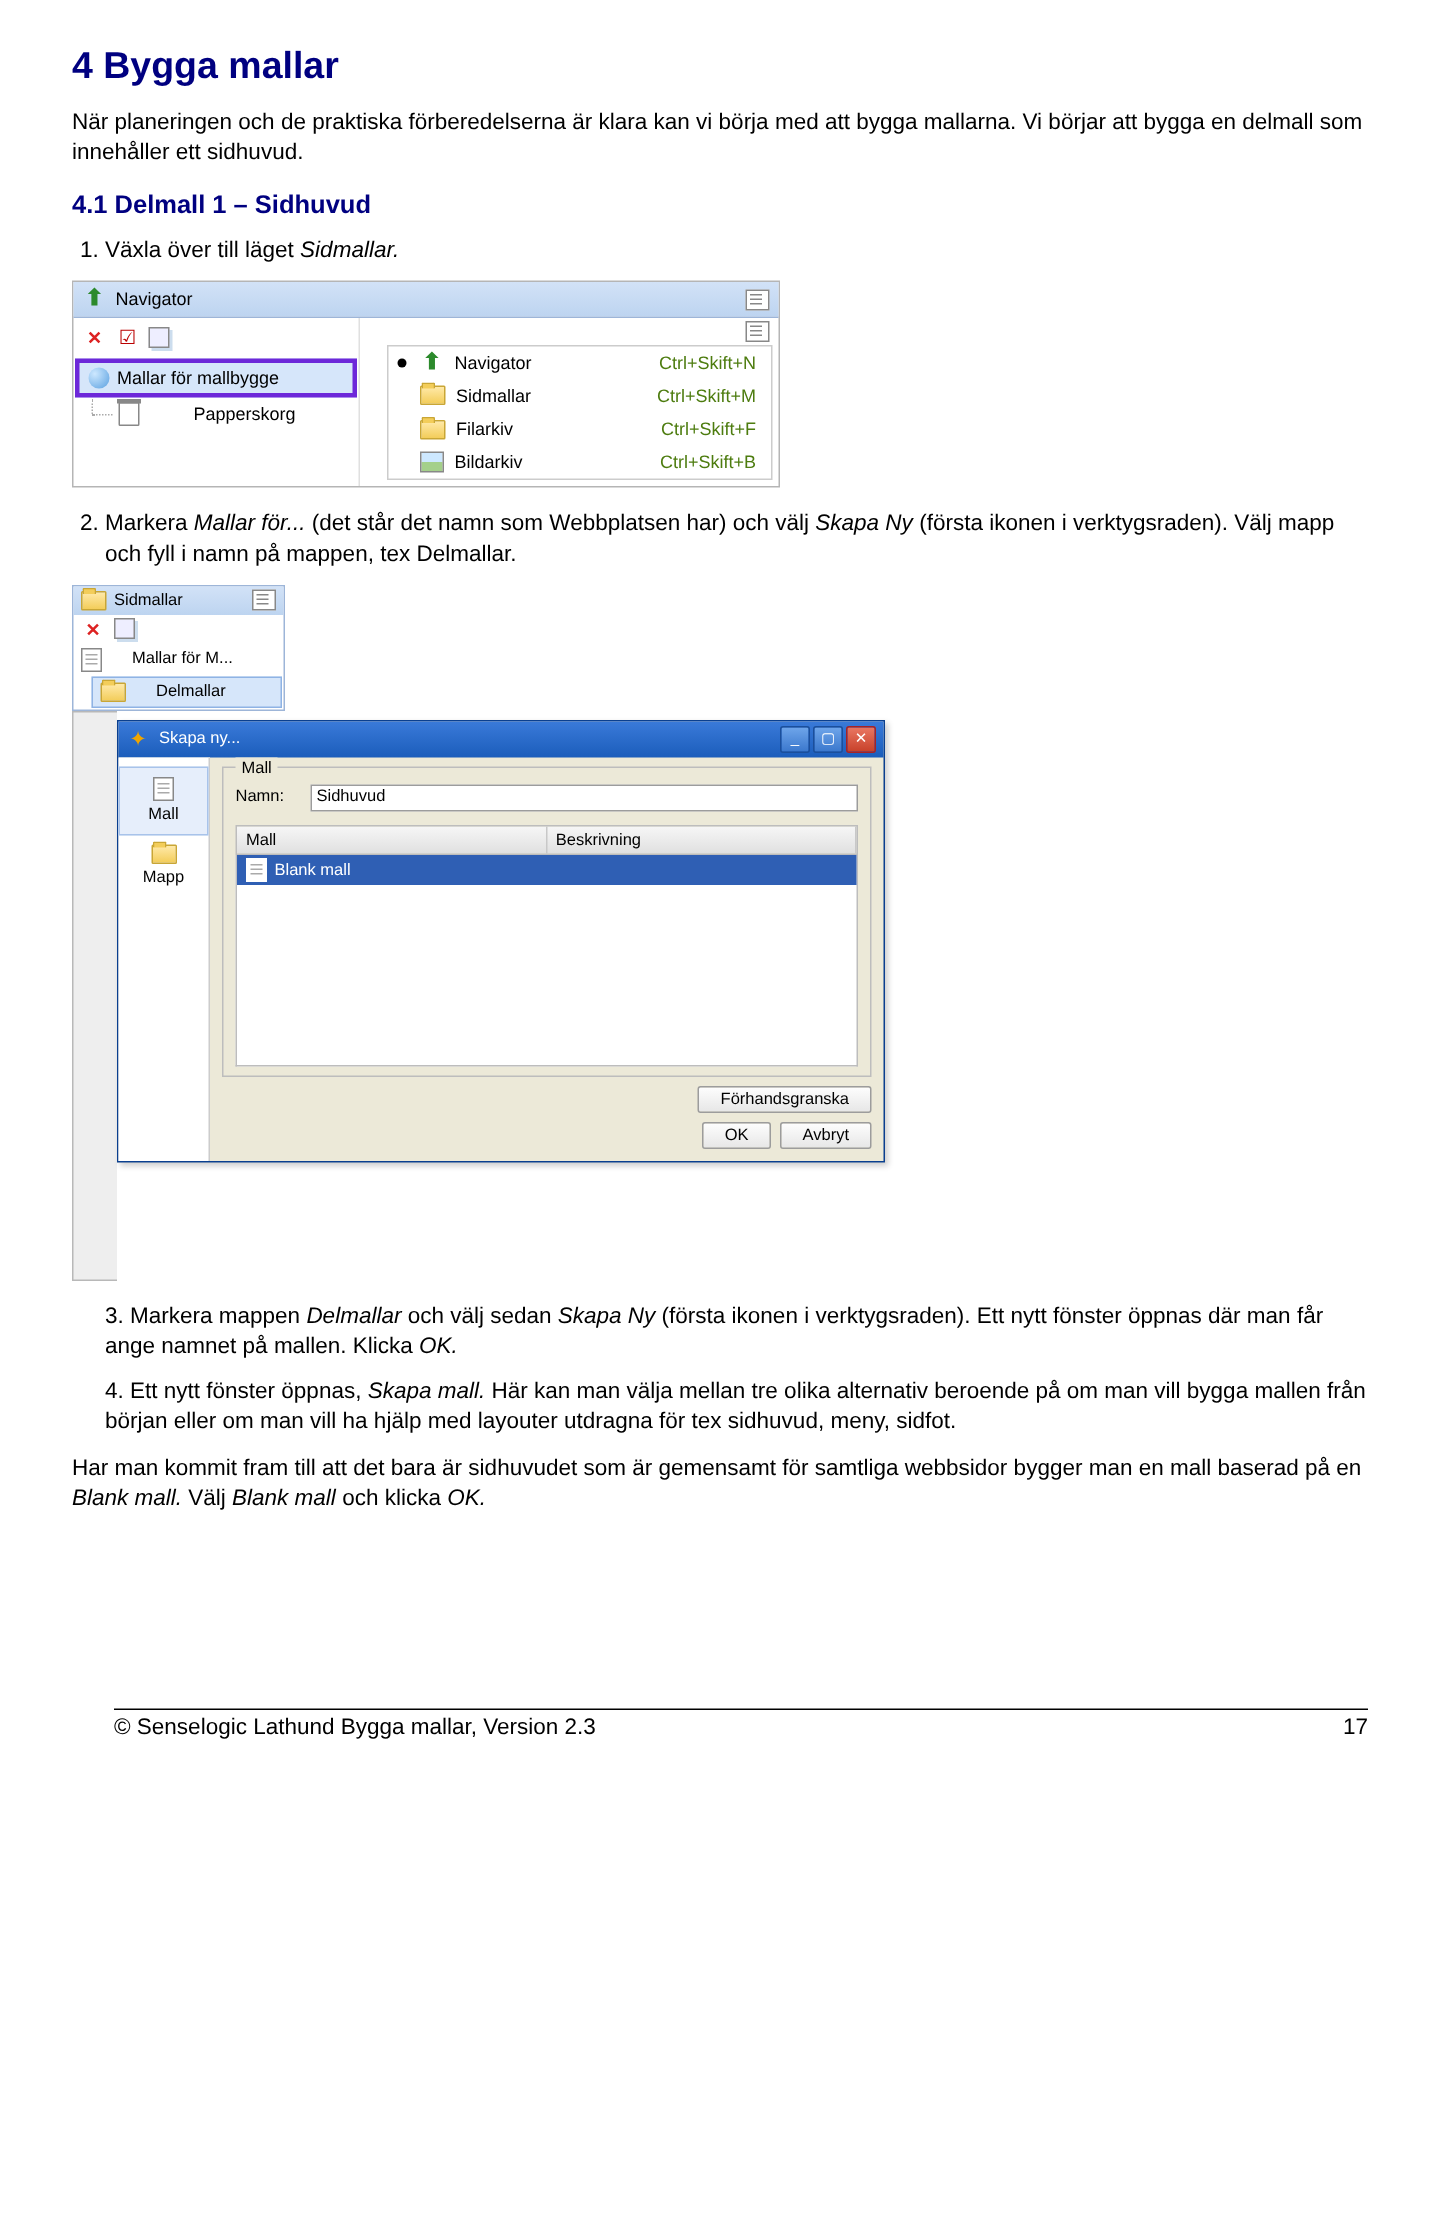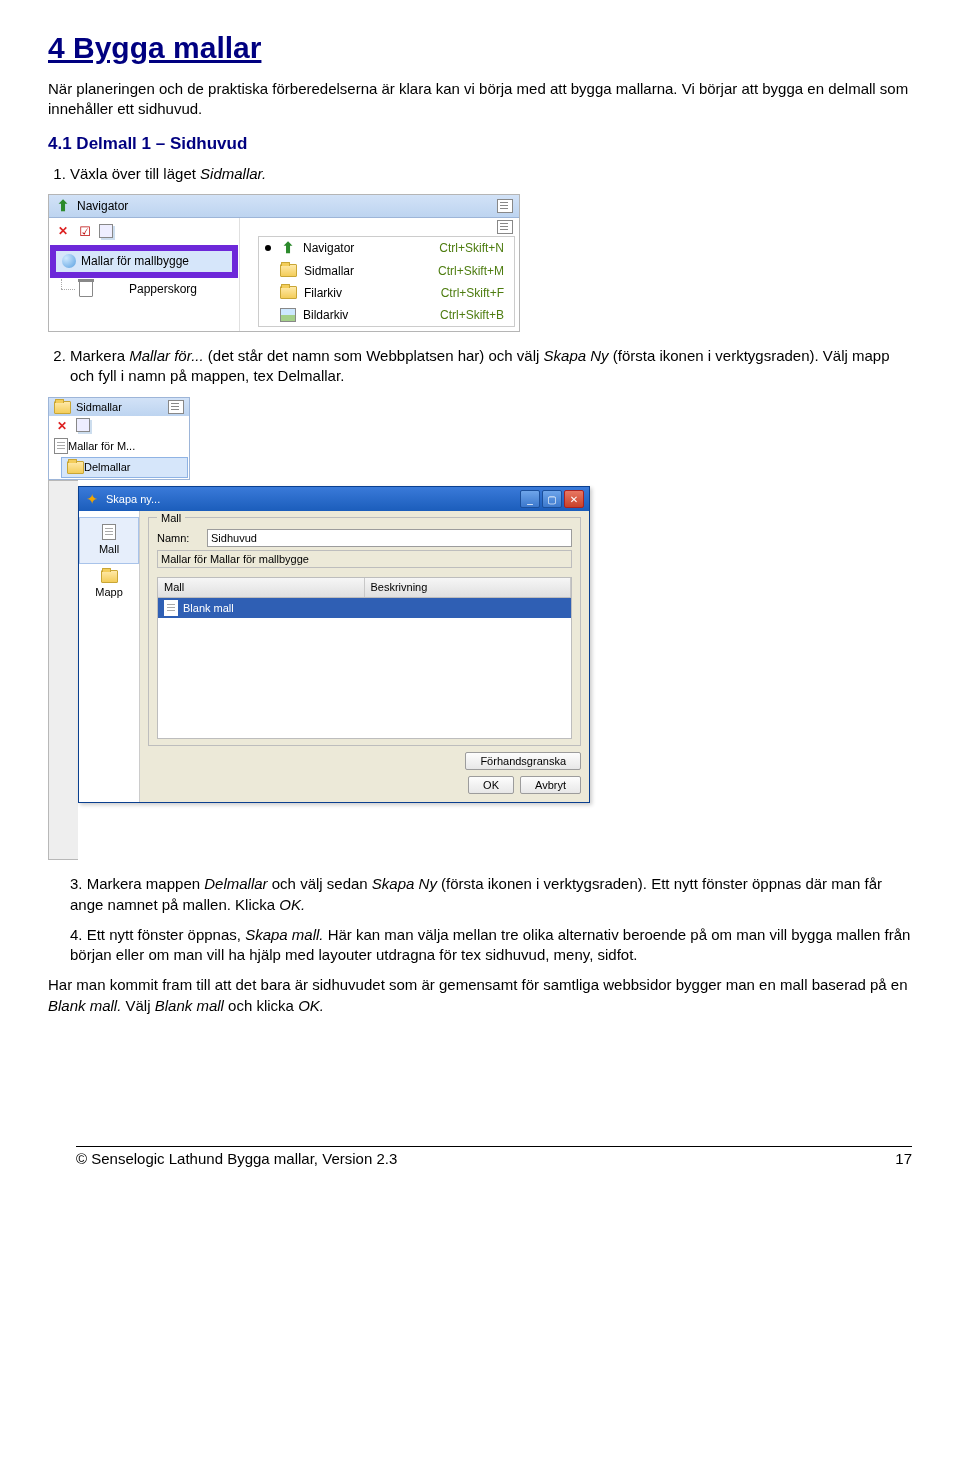--- a/index.html
+++ b/index.html
@@ -8,25 +8,24 @@
     font-size: 15px;
     color: #000;
     background: #fff;
     width: 960px;
     padding: 28px 48px 20px 48px;
     box-sizing: border-box;
     line-height: 1.35;
   }
   h1 {
     font-family: "Trebuchet MS", Verdana, sans-serif;
-    font-size: 30px;
+    font-size: 25px;
     color: #000080;
     margin: 0 0 10px 0;
     font-weight: bold;
-    text-decoration: underline;
   }
   h2 {
     font-family: "Trebuchet MS", Verdana, sans-serif;
     font-size: 17px;
     color: #000080;
     margin: 14px 0 8px 0;
     font-weight: bold;
   }
   p { margin: 4px 0 10px 0; }
   ol { margin: 4px 0 10px 0; padding-left: 22px; }
@@ -73,21 +72,21 @@
     padding: 2px 0;
   }
   .tree-item {
     display: flex;
     align-items: center;
     gap: 5px;
     padding: 2px 6px;
   }
   .tree-item.selected {
     background: #d6e6fa;
-    border: 6px solid #6d28d9;
+    border: 3px solid #6d28d9;
     margin: 1px;
   }
   .tree-item.indent { padding-left: 30px; position: relative; gap: 36px; }
   .tree-item.indent::before {
     content: "";
     position: absolute;
     left: 12px; top: 0; bottom: 50%;
     border-left: 1px dotted #aaa;
   }
   .tree-item.indent::after {
@@ -141,21 +140,21 @@
   .i-page::after { content:""; position:absolute; left:2px; right:2px; top:3px; height:1px; background:#aaa; box-shadow:0 3px 0 #aaa, 0 6px 0 #aaa; }
   .i-pic { width:14px; height:12px; background:linear-gradient(to top,#a4d08a 50%, #cde8ff 50%); border:1px solid #888; }
 
   
   .sm-wrap { margin: 6px 0 14px 0; width: 550px; font-family: Tahoma, sans-serif; font-size:11px; }
   .sm-panel {
     border:1px solid #9db5d8; background:#fff; width:140px;
   }
   .sm-panel .hd { background: linear-gradient(#d2e2f7,#bdd4f0); padding:2px 5px; display:flex; gap:5px; align-items:center; }
   .sm-panel .tbar { display:flex; gap:6px; padding:2px 5px; }
-  .sm-panel .row { display:flex; gap:0; padding:2px 5px; align-items:center; }
+  .sm-panel .row { display:flex; gap:20px; padding:2px 5px; align-items:center; }
   .sm-panel .row.sel { background:#d6e6fa; border:1px solid #8fb3e4; margin:1px; }
 
   
   .dialog {
     border:1px solid #0a3f8f;
     width: 510px;
     font-family: Tahoma, sans-serif;
     font-size: 11px;
     margin-top: 6px;
     background: #ece9d8;
@@ -326,23 +325,20 @@
             <span>Mapp</span>
           </div>
         </div>
         <div class="dlg-main">
           <div class="dlg-group">
             <span class="legend">Mall</span>
             <div class="frow">
               <label>Namn:</label>
               <div class="field">Sidhuvud</div>
             </div>
-            <div class="frow">
-              <div class="static">Mallar för Mallar för mallbygge</div>
-            </div>
             <div style="height:6px"></div>
             <div class="listhdr">
               <span>Mall</span>
               <span>Beskrivning</span>
             </div>
             <div class="listbox">
               <div class="listrow">
                 <span class="icon i-page" style="border-color:#fff"></span>
                 <span>Blank mall</span>
               </div>

